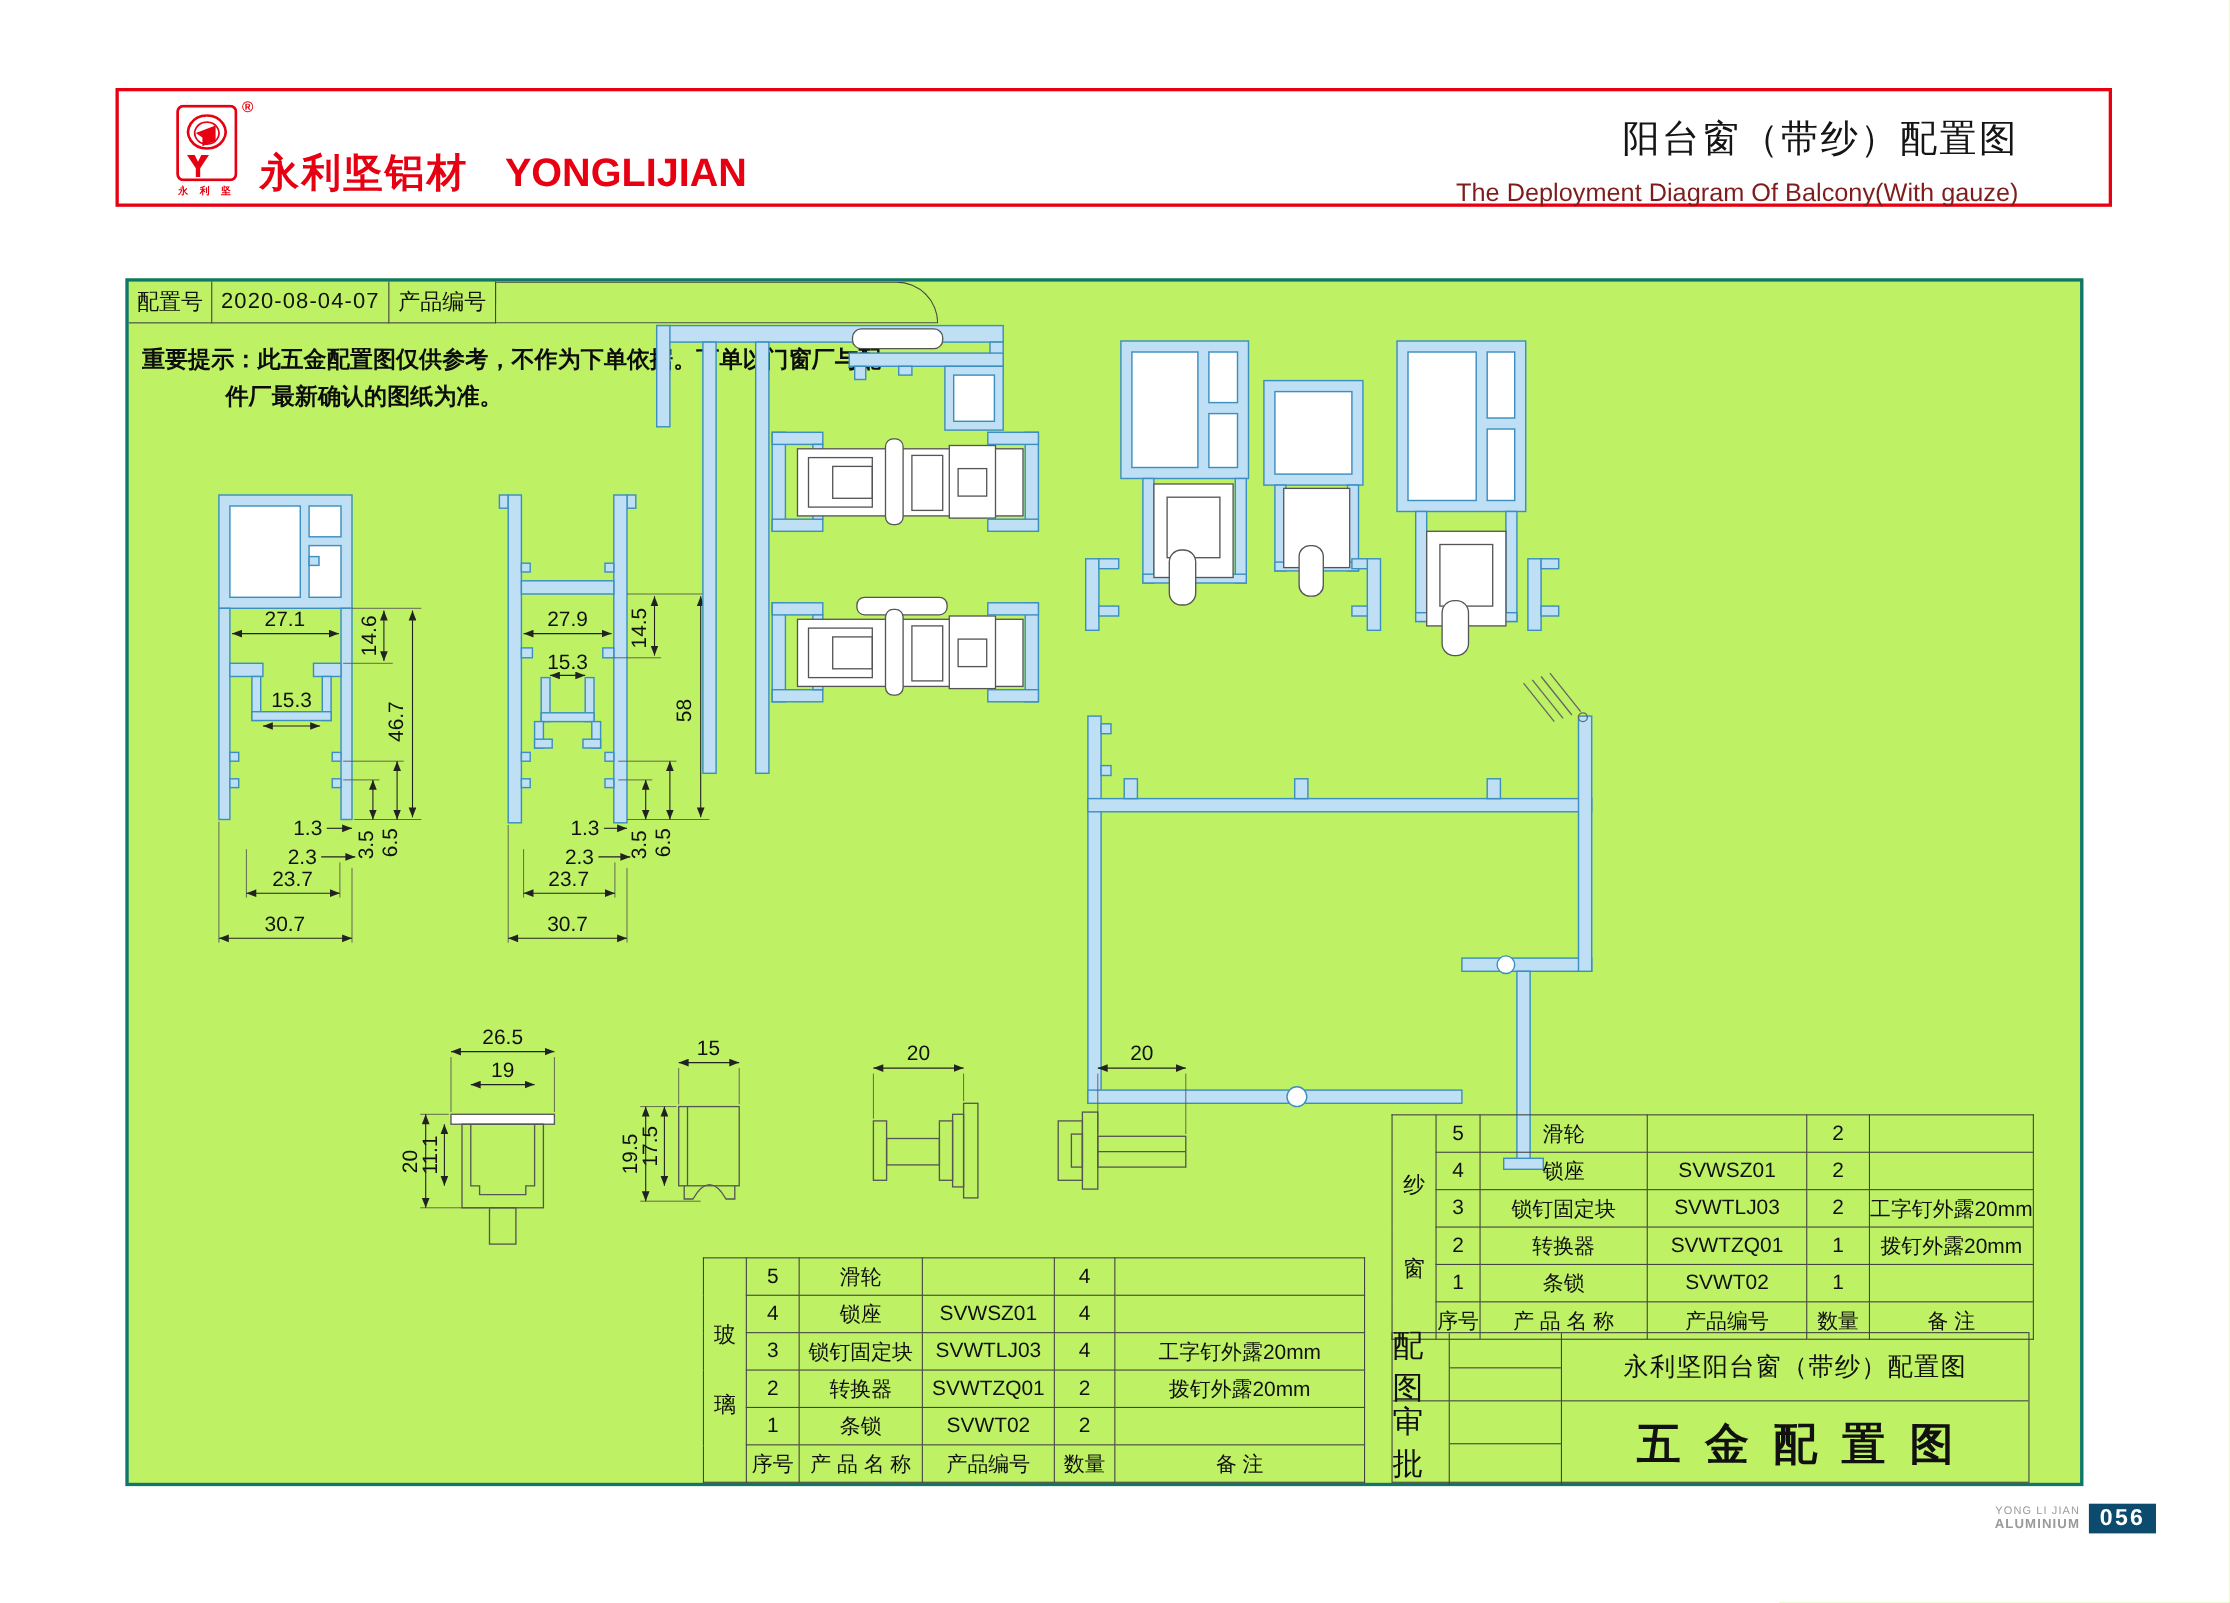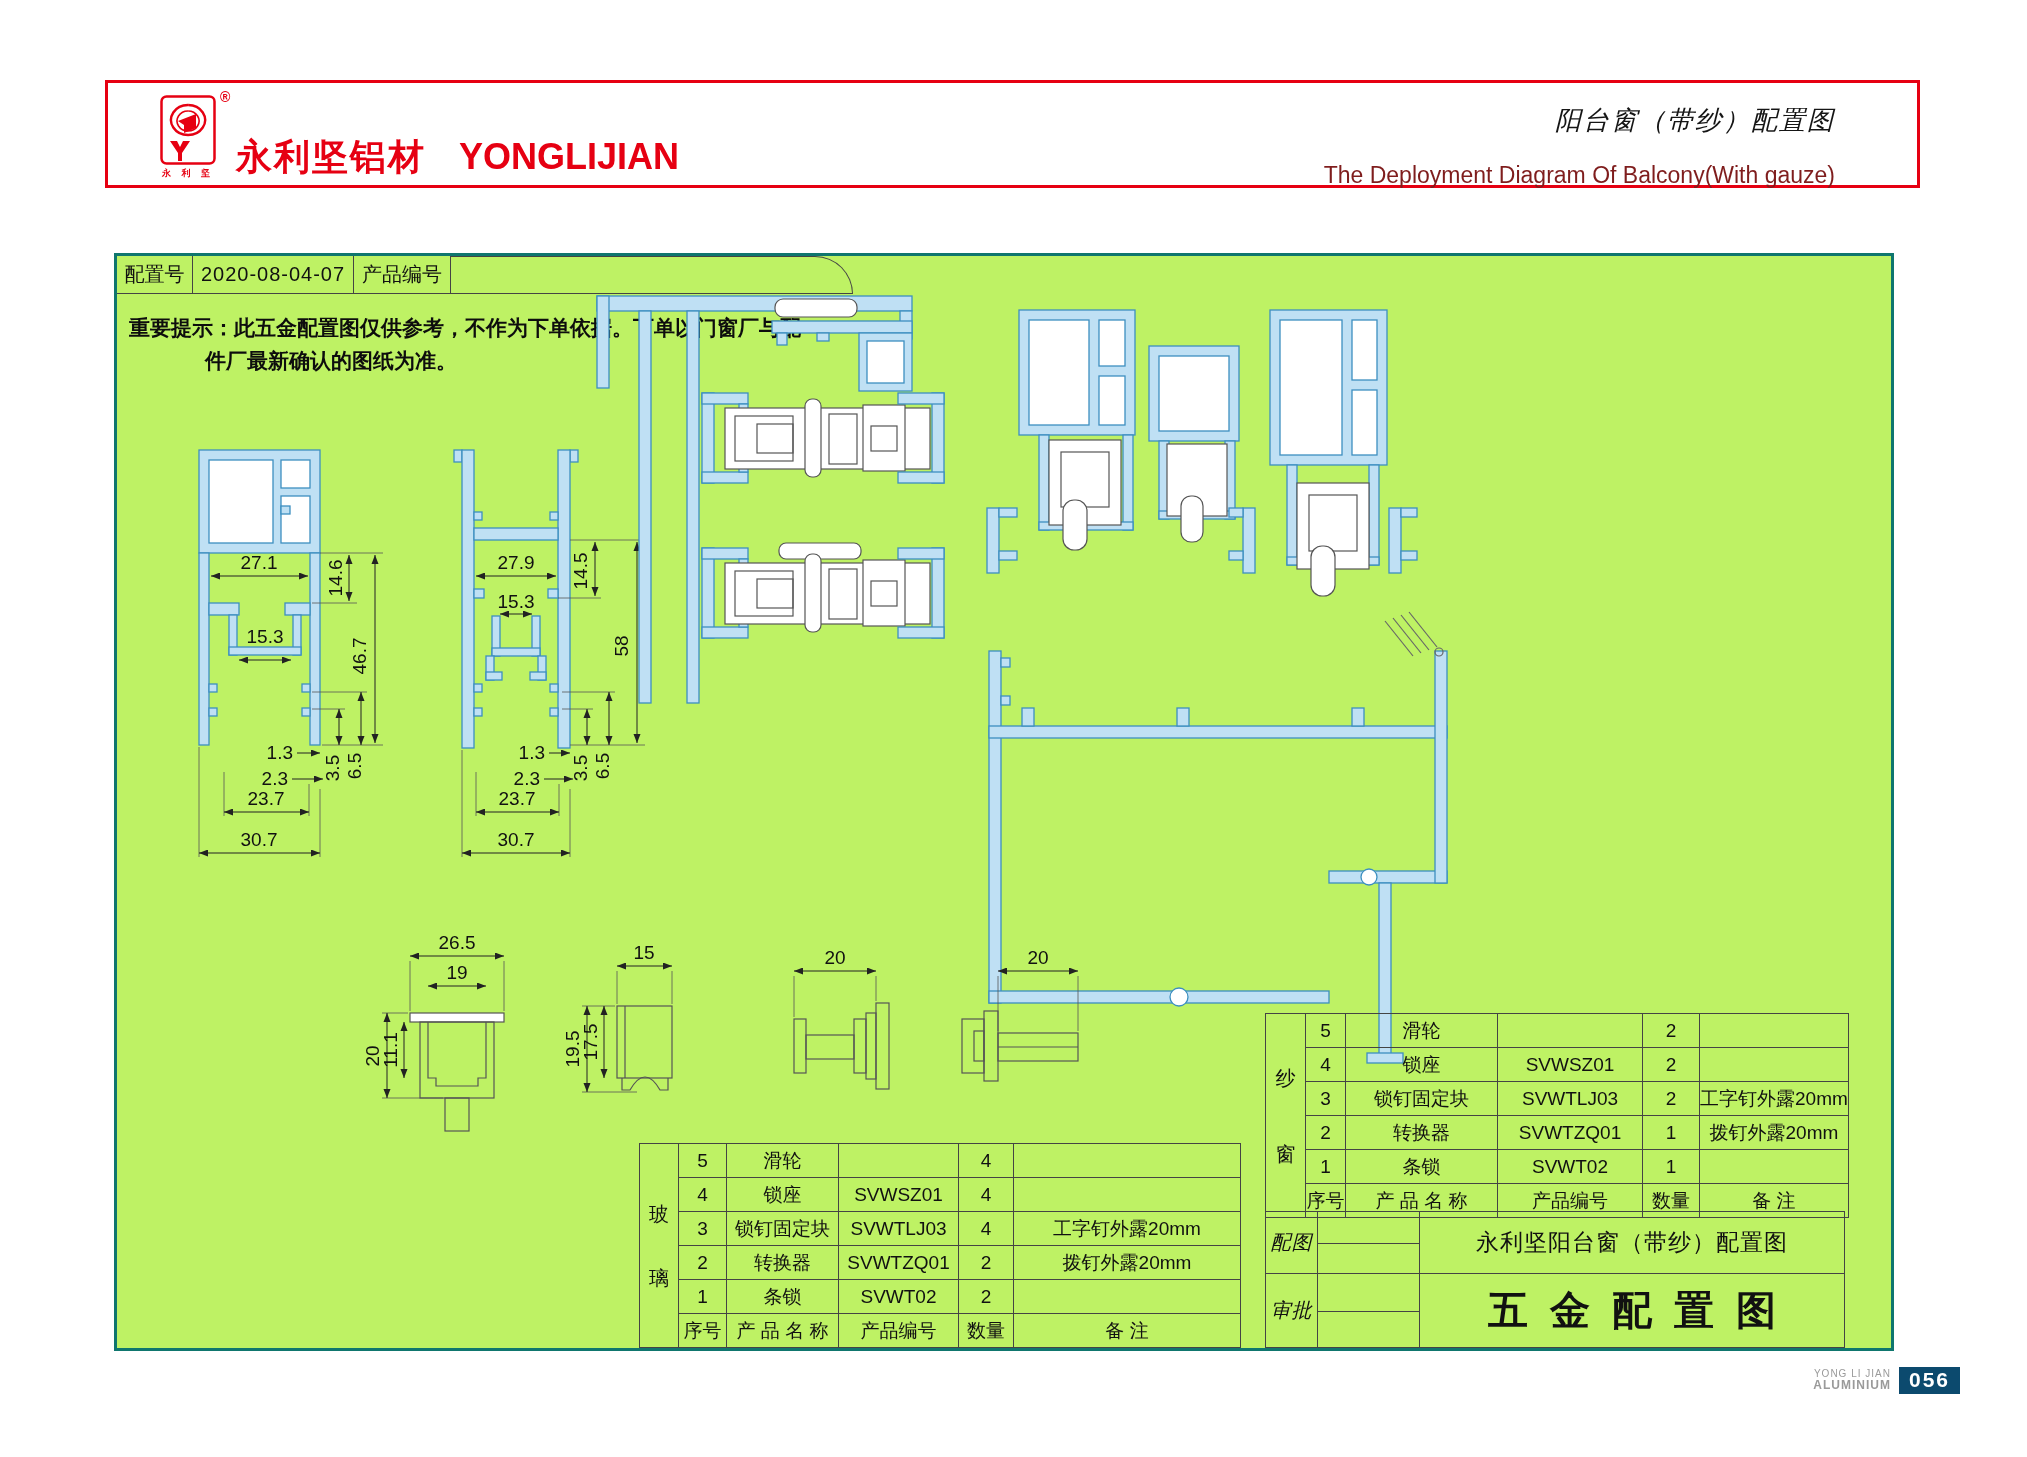--- a/index.html
+++ b/index.html
@@ -12,21 +12,21 @@
     border:3px solid #e60012;box-sizing:border-box;background:#fff;}
   .logo-box{position:absolute;left:52px;top:12px;width:56px;height:70px;}
   .logo-reg{position:absolute;left:112px;top:6px;color:#e60012;font-size:14px;font-weight:700;}
   .logo-sub{position:absolute;left:48px;top:84px;width:64px;text-align:center;
     color:#e60012;font-size:9px;letter-spacing:4px;font-weight:700;white-space:nowrap;}
   .brand{position:absolute;left:128px;top:50px;display:flex;gap:33px;align-items:baseline;
     color:#e60012;font-weight:800;}
   .brand-cn{font-size:36px;letter-spacing:2px;}
   .brand-en{font-size:36px;letter-spacing:0px;}
   .titles{position:absolute;right:82px;top:20px;text-align:right;}
-  .title-cn{font-size:26px;color:#151515;letter-spacing:2px;margin-bottom:24px;font-style:italic;}
+  .title-cn{font-size:34px;color:#151515;letter-spacing:2px;margin-bottom:13px;}
   .title-en{font-size:23px;color:#7f1d1d;}
   
   .sheet{position:absolute;left:114px;top:253px;width:1774px;height:1092px;
     border:3px solid #0f766e;box-sizing:content-box;background:#bef264;}
   .cfg-cell{position:absolute;top:0;height:38px;border-right:1px solid #444;border-bottom:1px solid #444;
     box-sizing:border-box;display:flex;align-items:center;justify-content:center;font-size:20px;}
   .cfg-1{left:0;width:76px;}
   .cfg-2{left:76px;width:161px;letter-spacing:1px;}
   .cfg-3{left:237px;width:97px;}
   .cfg-arc{position:absolute;left:334px;top:0;width:402px;height:38px;box-sizing:border-box;
@@ -49,21 +49,21 @@
   .gauze-wrap{position:absolute;left:1148px;top:757px;}
   .grp-cell div{line-height:1;}
   .grp-flex{display:flex;flex-direction:column;align-items:center;justify-content:center;gap:44px;height:100%;font-size:20px;}
   
   .tblock{position:absolute;left:1148px;top:955px;width:580px;height:137px;box-sizing:border-box;
     border:1px solid #444;display:grid;grid-template-columns:52px 102px 1fr;grid-template-rows:62px 1fr;}
   .tb-cell{border-right:1px solid #444;border-bottom:1px solid #444;box-sizing:border-box;
     display:flex;align-items:center;justify-content:center;}
   .tb-cell.last-r{border-right:none;}
   .tb-cell.last-b{border-bottom:none;}
-  .tb-label{font-size:20px;letter-spacing:1px;font-style:italic;}
+  .tb-label{font-size:28px;letter-spacing:1px;}
   .tb-sig{position:relative;}
   .tb-sig::after{content:"";position:absolute;left:0;right:0;top:50%;border-top:1px solid #444;}
   .tb-sub{font-size:23px;letter-spacing:1px;}
   .tb-main{font-size:40px;font-weight:700;letter-spacing:22px;text-indent:22px;}
   
   .footer{position:absolute;right:67px;top:1367px;display:flex;align-items:center;gap:8px;}
   .f-brand{text-align:right;color:#9a9a9a;line-height:1.15;}
   .f-b1{font-size:10px;letter-spacing:1px;}
   .f-b2{font-size:12px;font-weight:700;letter-spacing:1px;}
   .f-badge{background:#0c4a6e;color:#fff;font-size:21px;font-weight:700;

